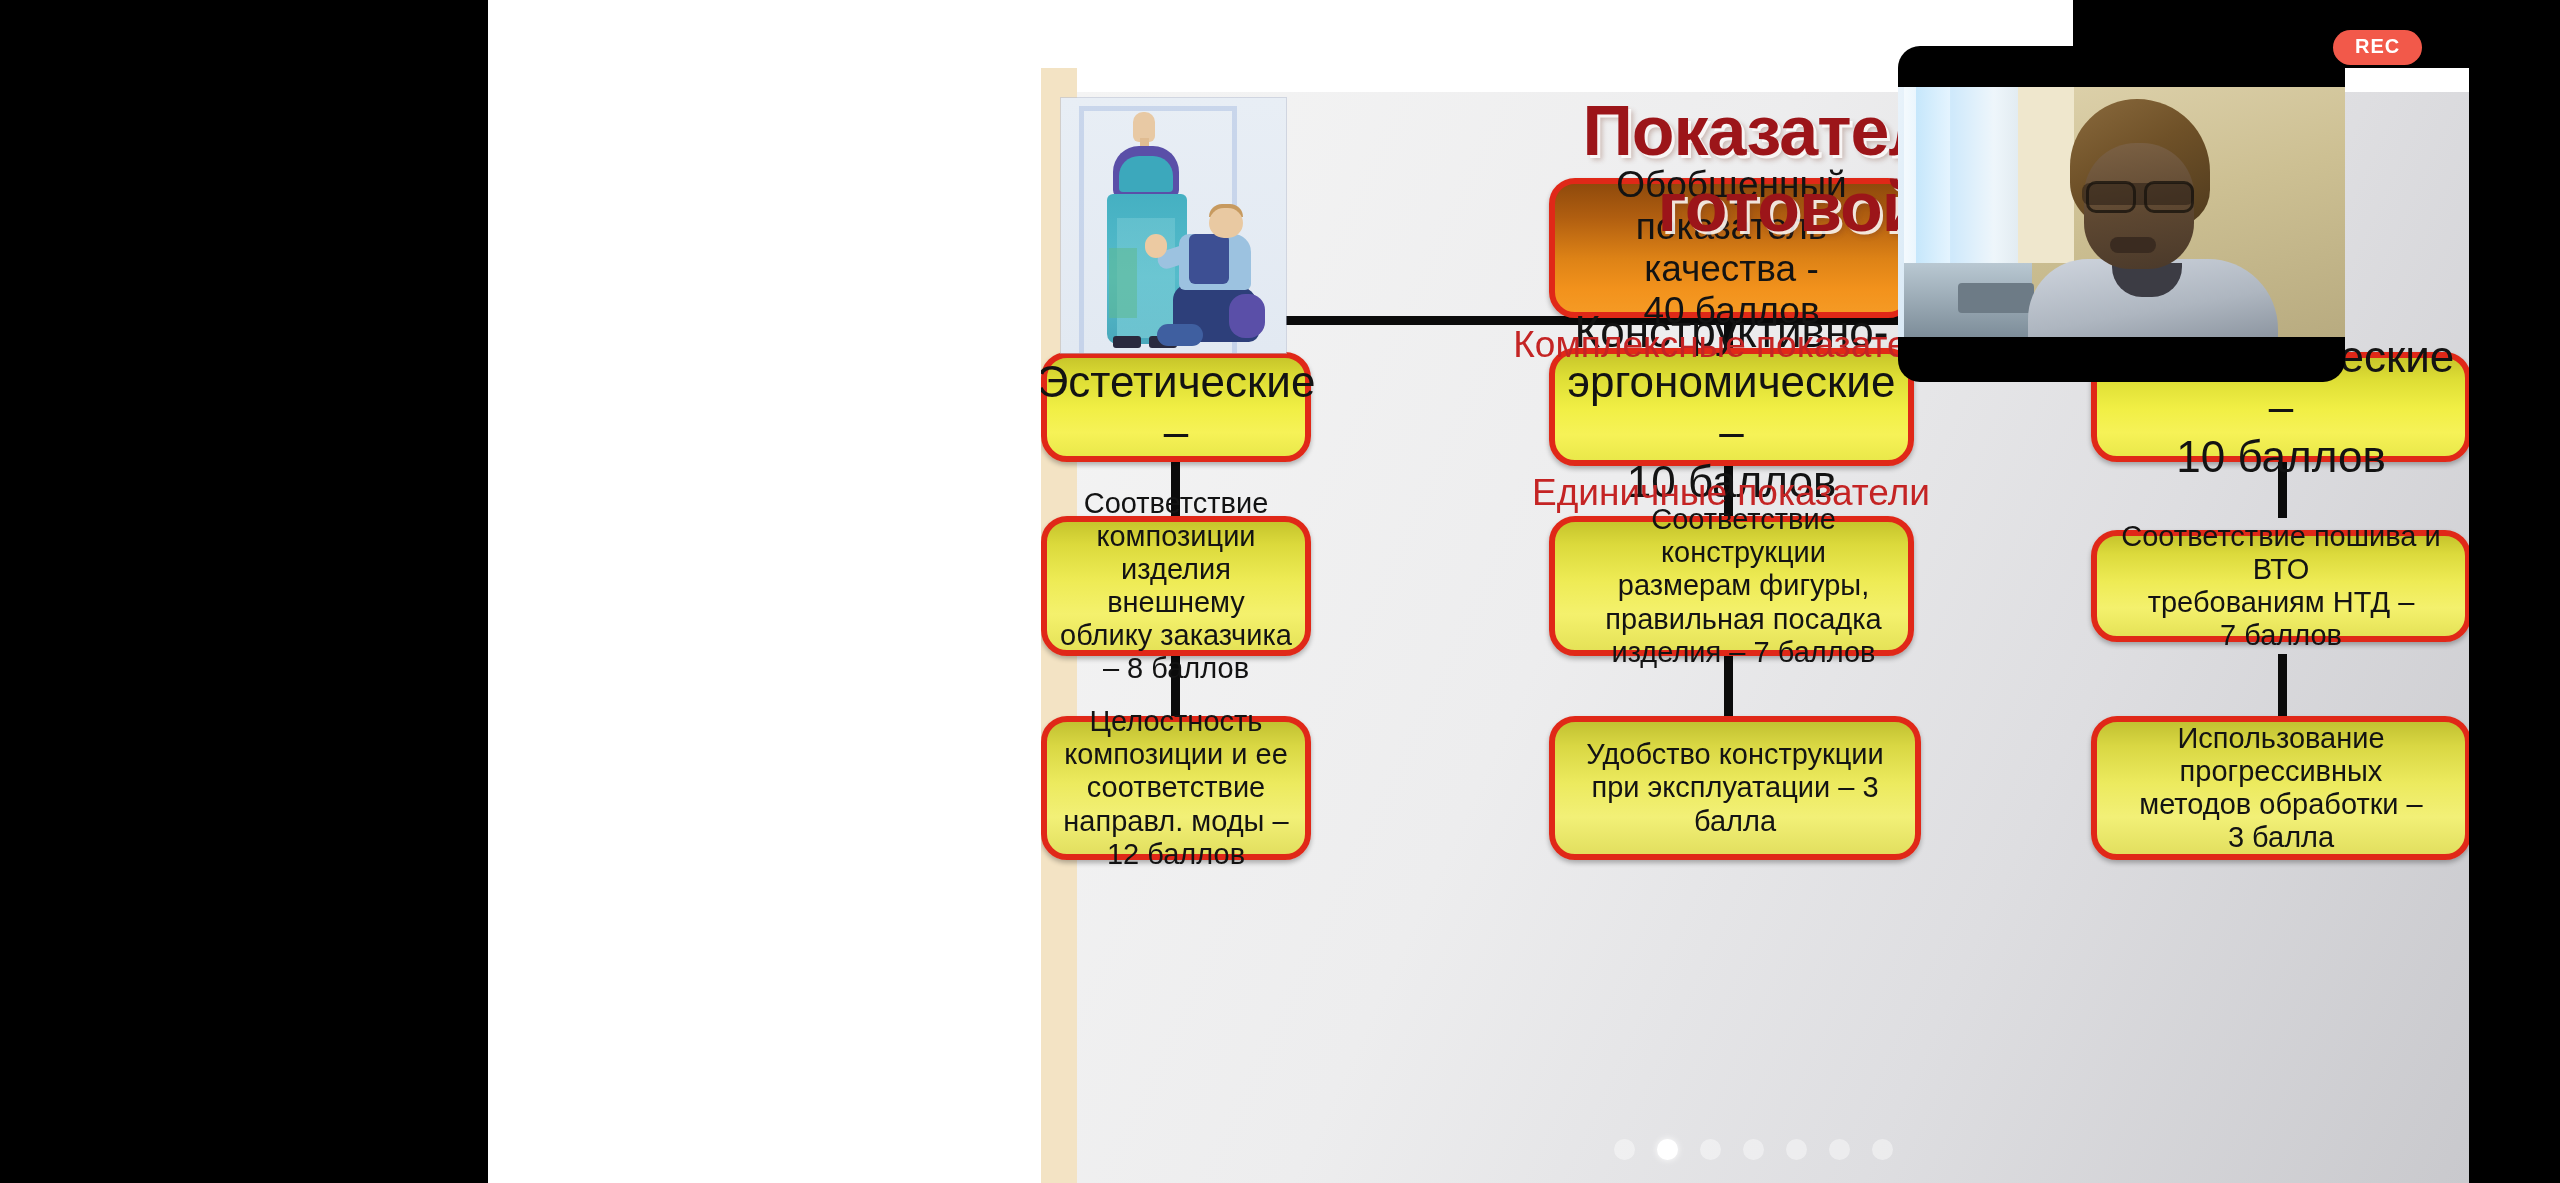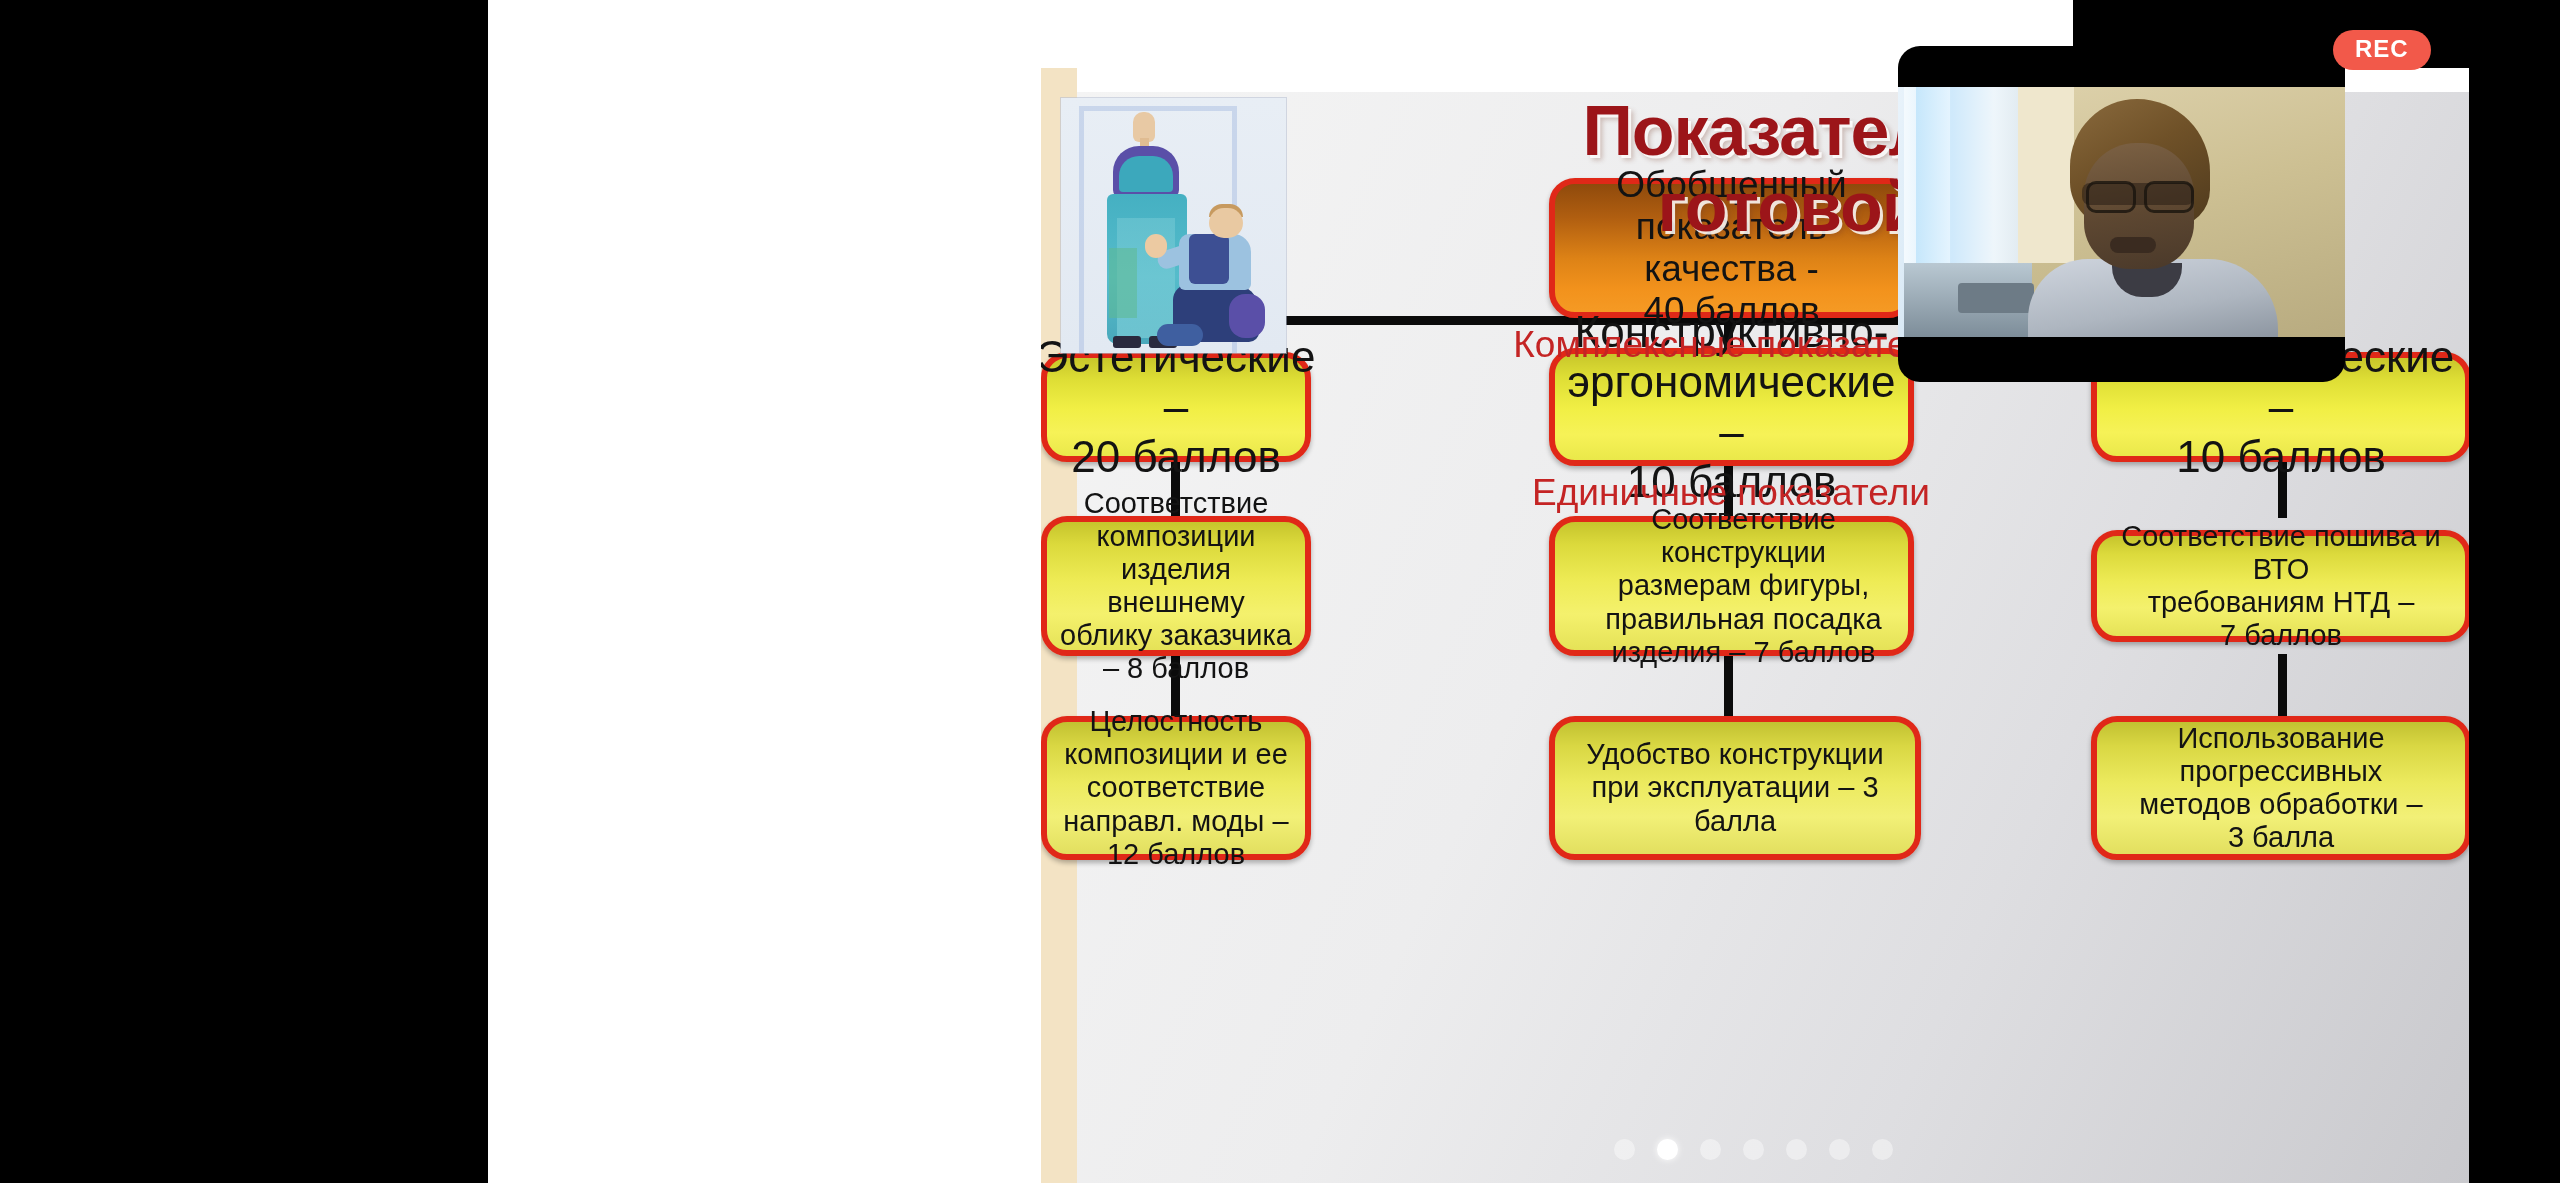--- a/index.html
+++ b/index.html
@@ -142,21 +142,21 @@
   .wv-glasses{left:184px;top:96px;width:112px;height:22px;background:rgba(40,30,20,.55);border-radius:8px;}
   .wv-lensL{left:188px;top:94px;width:44px;height:26px;border:3px solid rgba(25,20,14,.8);border-radius:10px;}
   .wv-lensR{left:246px;top:94px;width:44px;height:26px;border:3px solid rgba(25,20,14,.8);border-radius:10px;}
   .wv-mouth{left:212px;top:150px;width:46px;height:16px;background:#3a2b20;border-radius:9px;}
   .wv-body{left:130px;top:172px;width:250px;height:78px;background:linear-gradient(170deg,#cfd5de 0%,#aeb6c0 60%,#8d96a1 100%);border-radius:60px 70px 0 0;}
   .wv-collar{left:214px;top:176px;width:70px;height:34px;background:#3c3c44;border-radius:0 0 30px 30px;}
 
   #rec-badge{
     position:absolute;left:2333px;top:30px;
     background:#f2594a;color:#ffffff;
-    font-size:24px;font-weight:bold;letter-spacing:1px;
+    font-size:20px;font-weight:bold;letter-spacing:1px;
     padding:5px 22px 7px 22px;border-radius:22px;z-index:30;
   }
 </style>
 </head>
 <body>
 
 <div id="stage">
 
   <div id="slide-canvas">
 
@@ -212,21 +212,20 @@
           <span>качества -</span>
           <span>40 баллов</span>
         </div>
       </div>
 
       <div class="caption" style="left:360px;top:256px;width:660px;">Комплексные показатели</div>
 
       <div class="node lvl1" style="left:0px;top:284px;width:270px;height:110px;">
         <div>
           <span>Эстетические –</span>
-          <span>20 баллов</span>
         </div>
       </div>
 
       <div class="node lvl1" style="left:508px;top:280px;width:365px;height:118px;">
         <div>
           <span>Конструктивно-</span>
           <span>эргономические –</span>
           <span>10 баллов</span>
         </div>
       </div>

